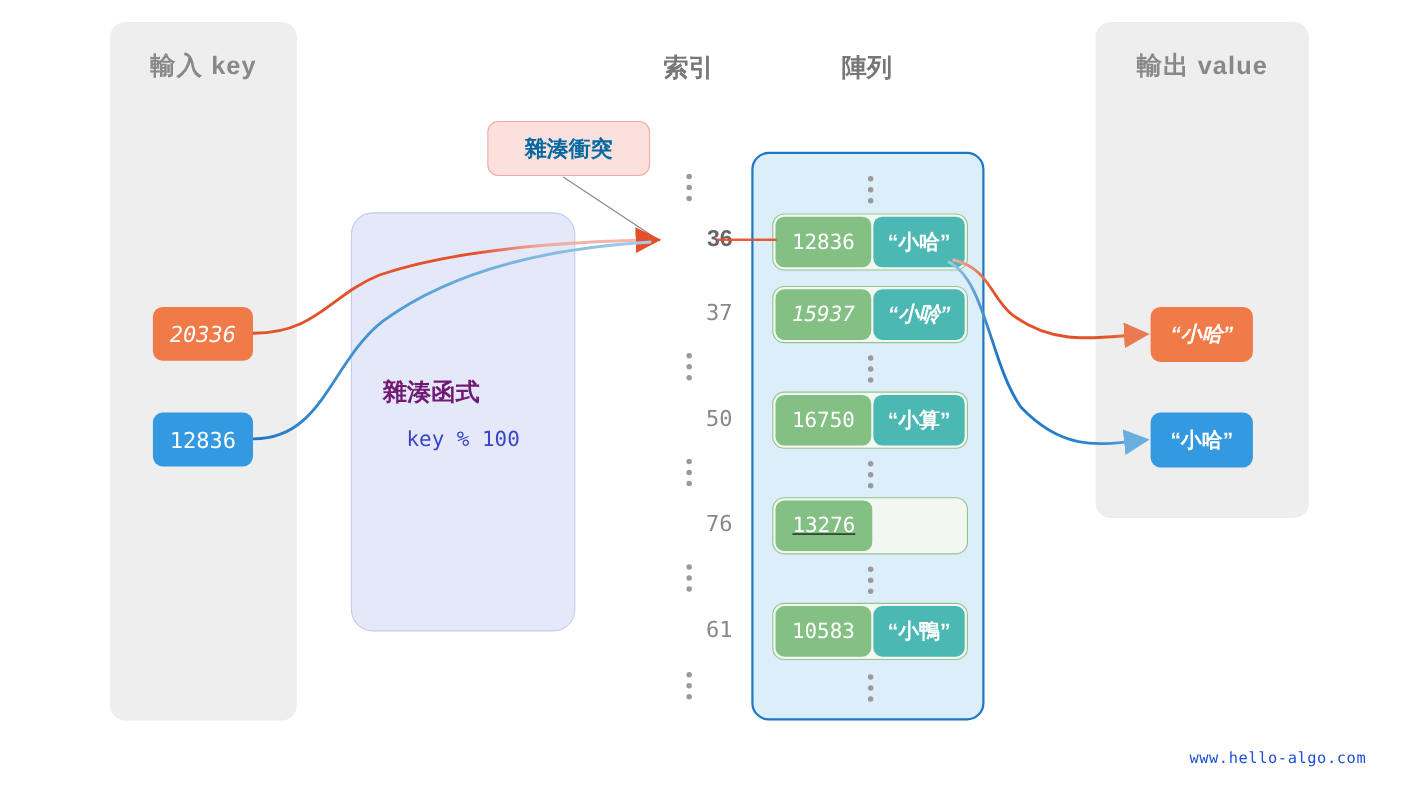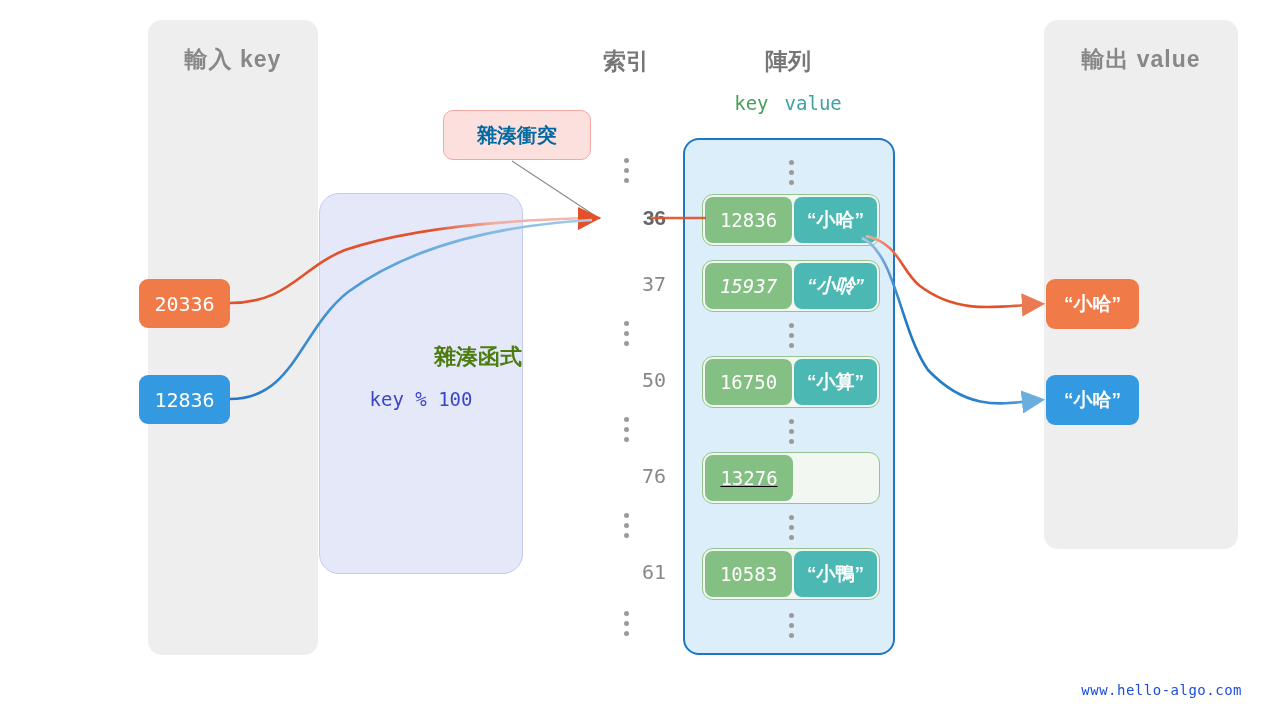--- a/index.html
+++ b/index.html
@@ -14,24 +14,23 @@
     background: #ffffff;
     font-family: "Liberation Sans", sans-serif;
     overflow: hidden;
   }
 
   
   .panel {
     position: absolute;
     background: #eeeeee;
     border-radius: 14px;
-    margin-left: 48px;
   }
   #panel-input  { left: 100px; top: 20px; width: 170px; height: 635px; }
-  #panel-output { left: 996px; top: 20px; width: 194px; height: 529px; border-radius: 14px; }
+  #panel-output { left: 996px; top: 20px; width: 194px; height: 451px; border-radius: 14px; }
   .panel-title {
     position: absolute;
     top: 24px;
     left: 0;
     width: 100%;
     text-align: center;
     font-size: 23px;
     font-weight: bold;
     color: #888888;
     letter-spacing: 1px;
@@ -70,24 +69,25 @@
     width: 202px;
     height: 379px;
     background: #e4e8f9;
     border: 1.5px solid #c3cbf0;
     border-radius: 20px;
   }
   #hash-title {
     position: absolute;
     left: 0; top: 148px;
     width: 100%;
-    text-align: right;
-    color: #4d7c0f;
+    text-align: left;
+    color: #701a75;
     font-size: 22px;
     font-weight: bold;
+    padding-left: 28px;
   }
   #hash-formula {
     position: absolute;
     left: 0; top: 194px;
     width: 100%;
     text-align: center;
     color: #3a45c8;
     font-size: 19px;
     font-family: "DejaVu Sans Mono", monospace;
   }
@@ -116,21 +116,21 @@
     position: absolute;
     border-radius: 9px;
     display: flex;
     align-items: center;
     justify-content: center;
     color: #ffffff;
     font-size: 20px;
     font-family: "DejaVu Sans Mono", monospace;
     box-sizing: border-box;
   }
-  .pill.orange { background: #f07a48; }
+  .pill.orange { background: #f07a48; font-style: italic; }
   .pill.blue   { background: #3399e0; }
   .pill.cjk    { font-family: "Liberation Sans", sans-serif; font-weight: bold; font-size: 19px; }
 
   #in-key-0  { left: 139px; top: 279px; width: 91px; height: 49px; }
   #in-key-1  { left: 139px; top: 375px; width: 91px; height: 49px; }
   #out-val-0 { left: 1046px; top: 279px; width: 93px; height: 50px; }
   #out-val-1 { left: 1046px; top: 375px; width: 93px; height: 50px; }
 
   
   #index-col {
@@ -246,23 +246,20 @@
   <div class="panel" id="panel-input">
     <div class="panel-title">輸入 key</div>
   </div>
 
   <div class="panel" id="panel-output">
     <div class="panel-title">輸出 value</div>
   </div>
 
   <div class="col-head" id="head-index">索引</div>
   <div class="col-head" id="head-array">陣列</div>
-  <div id="head-kv">
-    <span class="k">key</span><span class="v">value</span>
-  </div>
 
   <div id="hash-box">
     <div id="hash-title">雜湊函式</div>
     <div id="hash-formula">key % 100</div>
   </div>
 
   <div id="collision-label">雜湊衝突</div>
 
   <div class="pill orange" id="in-key-0">20336</div>
   <div class="pill blue" id="in-key-1">12836</div>

